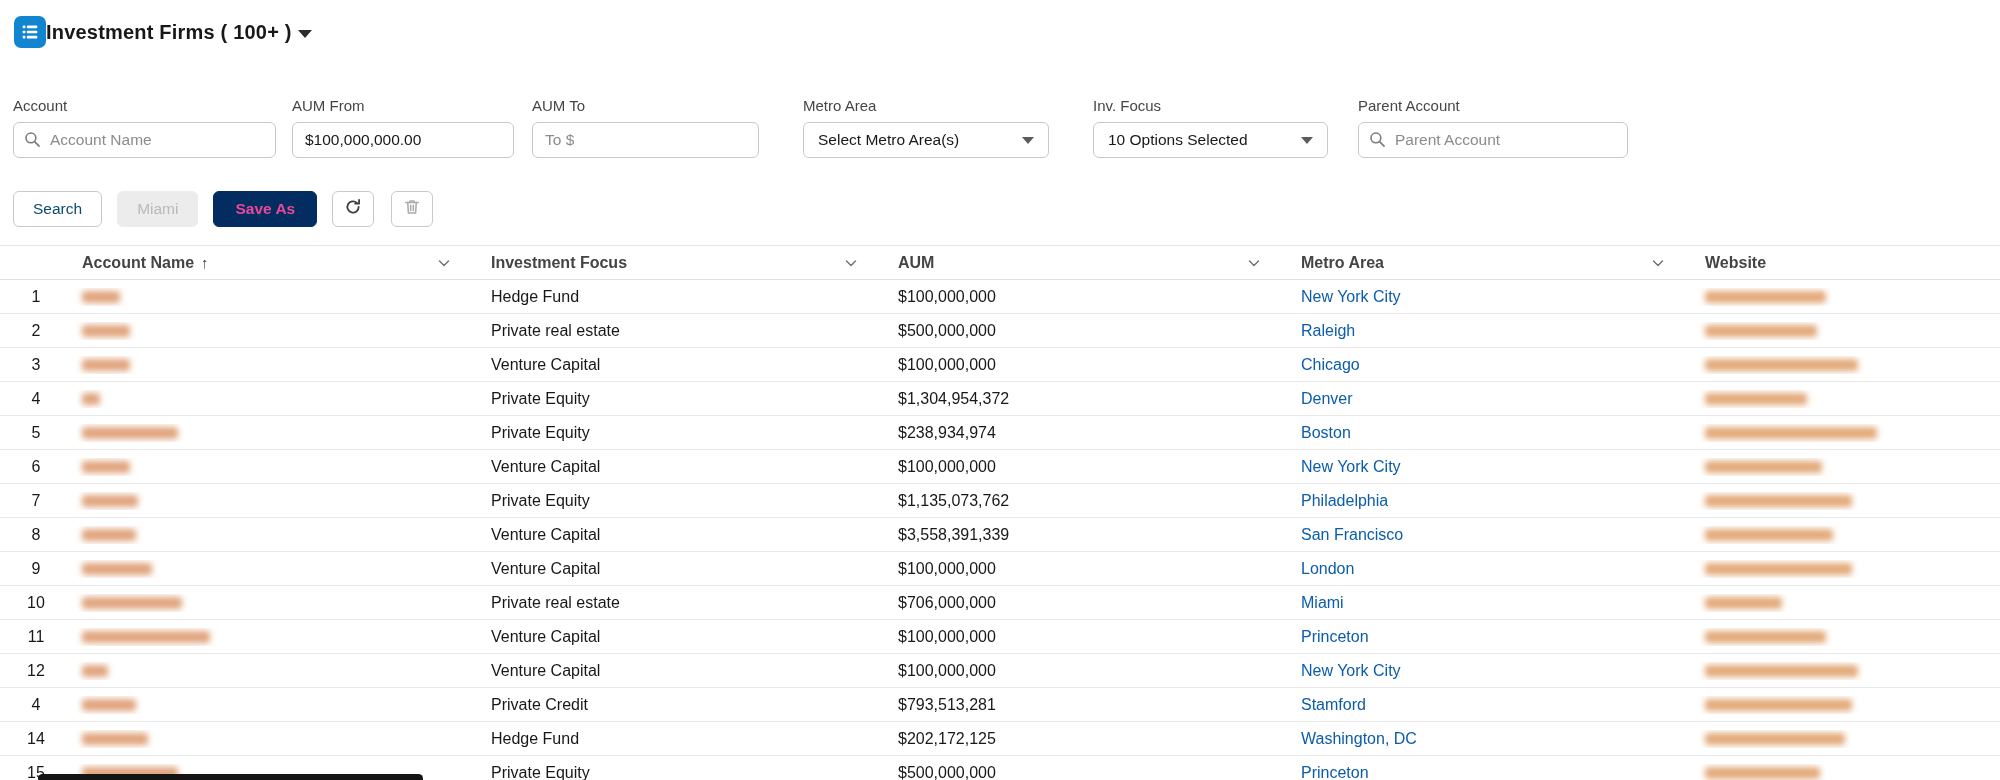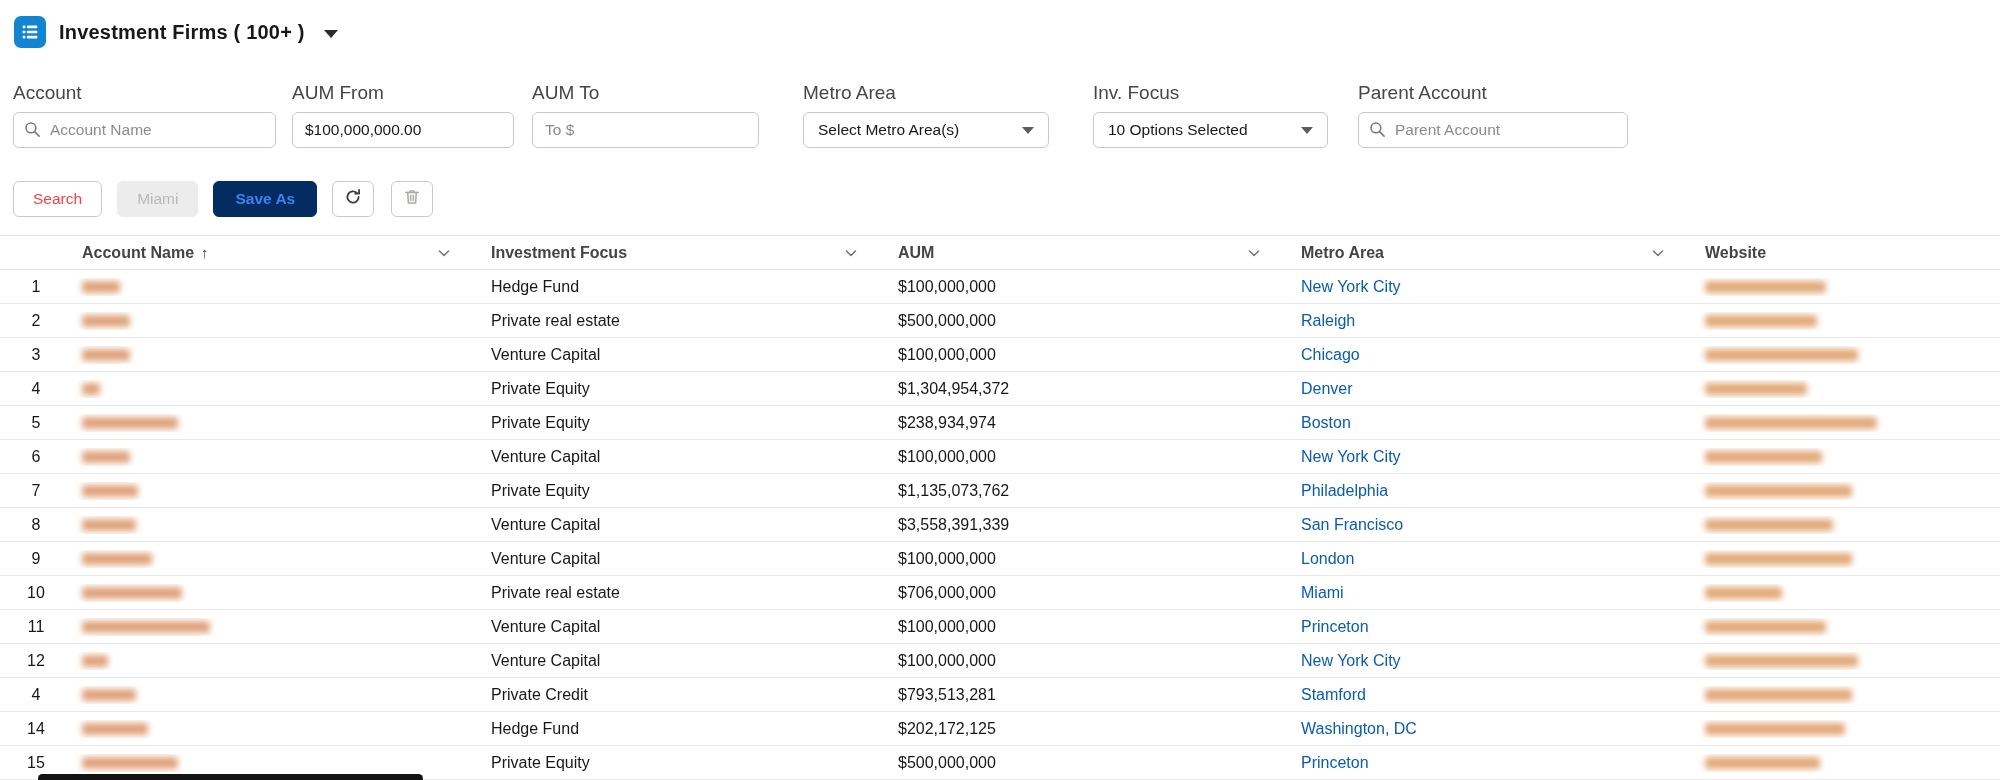--- a/index.html
+++ b/index.html
@@ -4,65 +4,65 @@
 <style>
   * { box-sizing: border-box; }
   html,body { margin:0; padding:0; }
   body {
     width:2000px; height:780px; overflow:hidden; position:relative;
     background:#ffffff; color:#181818;
     font-family:"Liberation Sans", sans-serif;
   }
 
   
-  .page-header { display:flex; align-items:center; gap:13px; padding:16px 14px 8px 14px; }
+  .page-header { display:flex; align-items:center; padding:16px 14px 8px 14px; }
   .list-icon {
     width:32px; height:32px; border-radius:7px; background:#1285d1;
     display:flex; align-items:center; justify-content:center; flex:0 0 auto;
   }
   .page-title { font-size:20px; font-weight:700; color:#181818; letter-spacing:.2px; }
   .title-caret { width:0; height:0; margin-left:6px; margin-top:3px;
     border-left:7px solid transparent; border-right:7px solid transparent; border-top:8px solid #2b2b2b; }
 
   
   .filters { display:flex; align-items:flex-end; padding:26px 0 0 13px; }
   .field { display:flex; flex-direction:column; }
-  .field-label { font-size:19px; color:#464646; margin-bottom:8px; }
+  .field-label { font-size:15px; color:#464646; margin-bottom:8px; }
   .input-wrap { position:relative; }
   .tbox {
     height:36px; border:1px solid #c9c9c9; border-radius:6px; background:#fff;
     font-size:15.5px; color:#181818; padding:0 12px; width:100%;
     font-family:"Liberation Sans", sans-serif; outline:none;
   }
   .tbox::placeholder { color:#8b8b8b; }
   .has-icon .tbox { padding-left:36px; }
   .search-glyph { position:absolute; left:11px; top:9px; }
   .selectbox {
     height:36px; border:1px solid #c9c9c9; border-radius:6px; background:#fff;
     font-size:15.5px; color:#181818; padding:0 14px; display:flex; align-items:center;
     justify-content:space-between; cursor:pointer;
   }
   .dd-caret { width:0; height:0; border-left:6px solid transparent; border-right:6px solid transparent; border-top:7px solid #5c5c5c; margin-left:12px; }
 
   .w-account { width:263px; }
   .w-aumfrom { width:222px; margin-left:16px; }
-  .w-aumto   { width:227px; margin-left:18px; }
+  .w-aumto   { width:227px; margin-left:18px;margin-top:15px; }
   .w-metro   { width:246px; margin-left:44px; }
   .w-focus   { width:235px; margin-left:44px; }
   .w-parent  { width:270px; margin-left:30px; }
 
   
   .toolbar { display:flex; align-items:center; gap:15px; padding:33px 0 0 13px; }
   .btn {
     height:36px; padding:0 19px; border-radius:6px; font-size:15.5px;
     font-family:"Liberation Sans", sans-serif; cursor:pointer;
-    border:1px solid #c9c9c9; background:#fff; color:#ef4444;
+    border:1px solid #c9c9c9; background:#fff; color:#0c4a6e;
   }
   .btn-disabled { background:#ececec; border-color:#ececec; color:#b9b9b9; cursor:default; }
-  .btn-brand { background:#032d60; border-color:#032d60; color:#3b82f6; font-weight:700; padding:0 21px; }
+  .btn-brand { background:#032d60; border-color:#032d60; color:#ec4899; font-weight:700; padding:0 21px; }
   .btn-icon { width:42px; padding:0; display:flex; align-items:center; justify-content:center; }
   .btn-icon.trash { margin-left:2px; }
 
   
   .table { margin-top:18px; border-top:1px solid #e5e5e5; }
   .tr {
     display:grid; grid-template-columns:72px 406px 407px 403px 404px 1fr;
     align-items:center; height:34px; border-bottom:1px solid #e9e9e9;
   }
   .thead { font-weight:700; color:#444444; font-size:16px; background:#fff; border-bottom:1px solid #e0e0e0; }

